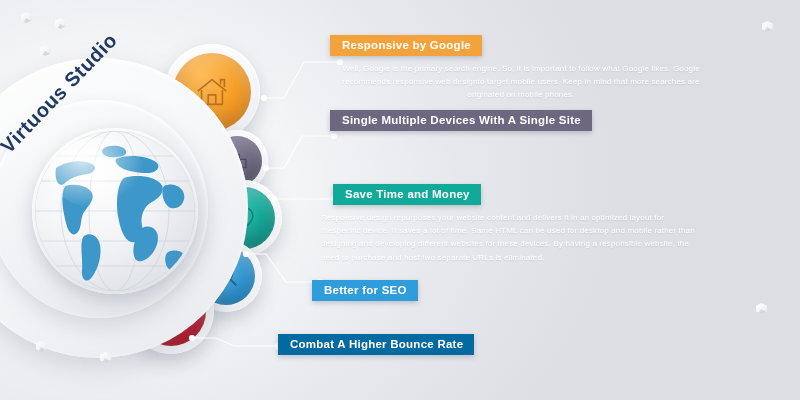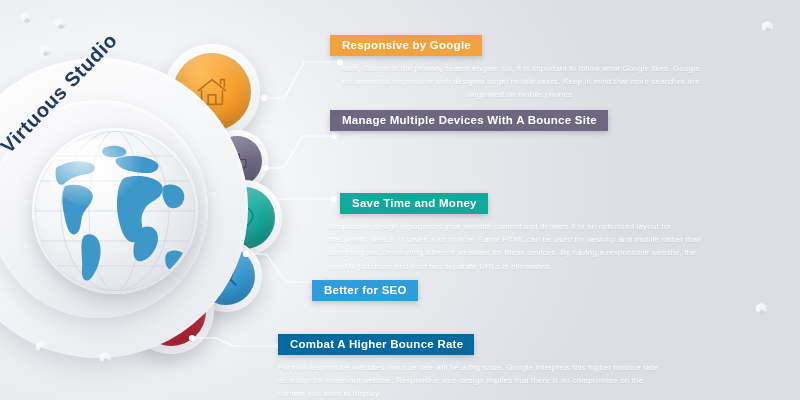--- a/index.html
+++ b/index.html
@@ -221,30 +221,29 @@
   <div style="position:absolute;left:-4px;top:142px;z-index:6;transform:rotate(-46deg);transform-origin:0 0;">
     <span style="display:inline-block;color:#1f3a63;font-size:20px;font-weight:600;letter-spacing:.6px;white-space:nowrap;">Virtuous Studio</span>
   </div>
 
   <div class="block" style="left:330px;top:35px;width:400px;">
     <span class="badge" style="background:#f3a23c;">Responsive by Google</span>
     <div class="para" style="width:382px;text-align:center;">Well, Google is the primary search engine. So, it is important to follow what Google likes. Google recommends responsive web designto target mobile users. Keep in mind that more searches are originated on mobile phones.</div>
   </div>
 
   <div class="block" style="left:330px;top:110px;width:400px;">
-    <span class="badge" style="background:#6d6780;">Manage Multiple Devices With A Bounce Site</span>
-  </div>
-
-  <div class="block" style="left:340px;top:184px;width:400px;margin-top:9px;">
+    <span class="badge" style="background:#6d6780;">Single Multiple Devices With A Single Site</span>
+  </div>
+
+  <div class="block" style="left:333px;top:184px;width:400px;">
     <span class="badge" style="background:#11a99a;">Save Time and Money</span>
     <div class="para" style="width:380px;margin-left:-12px;">Responsive design repurposes your website content and delivers it in an optimized layout for thespecific device. It saves a lot of time. Same HTML can be used for desktop and mobile rather than designing and developing different websites for these devices. By having a responsible website, the need to purchase and host two separate URLs is eliminated.</div>
   </div>
 
   <div class="block" style="left:312px;top:280px;width:410px;">
     <span class="badge" style="background:#2f9cdb;">Better for SEO</span>
   </div>
 
   <div class="block" style="left:278px;top:334px;width:420px;">
     <span class="badge" style="background:#0369a1;">Combat A Higher Bounce Rate</span>
-    <div class="para" style="width:390px;">For non-responsive websites, bounce rate will be a big issue. Google interprets this higher bounce rate as a sign for irrelevant website. Responsive web design implies that there is no compromise on the content you want to display.</div>
   </div>
 
 </div>
 
 </body></html>

